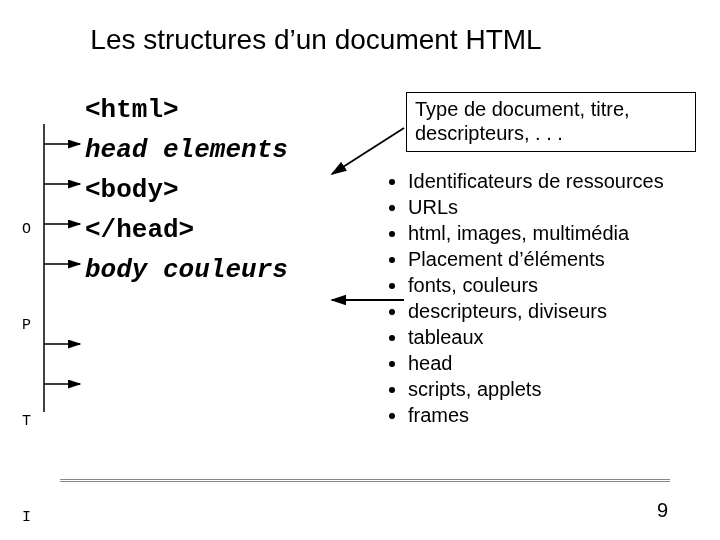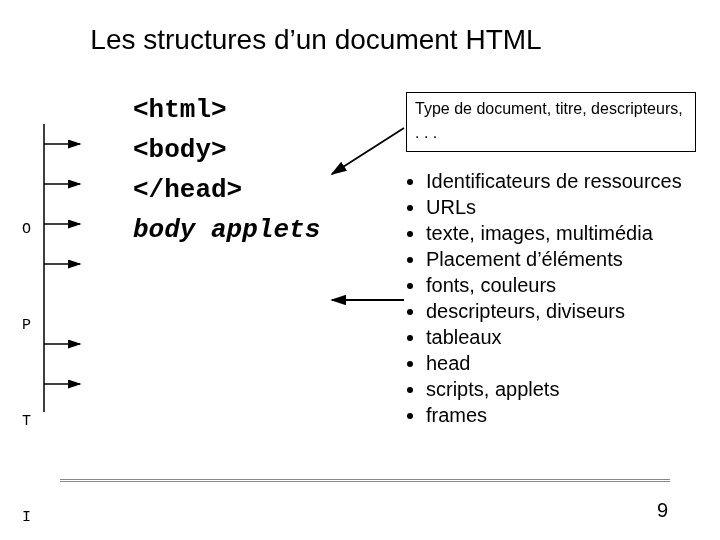--- a/index.html
+++ b/index.html
@@ -35,42 +35,41 @@
   .vertical-label span { display: block; height: 32px; }
   .code-block {
     position: absolute;
     left: 85px;
     top: 90px;
     font-family: "Courier New", monospace;
     font-size: 26px;
     line-height: 40px;
     color: #000;
     font-weight: bold;
-    margin-left: 48px;
   }
   .code-block .italic { font-style: italic; }
   .annotation-box {
     position: absolute;
     right: 24px;
     top: 92px;
     width: 290px;
     border: 1.5px solid #000;
     padding: 4px 8px 6px 8px;
-    font-size: 16px;
+    font-size: 20px;
     line-height: 24px;
   }
   .bullets {
     position: absolute;
     right: 10px;
     top: 168px;
     width: 302px;
     font-size: 20px;
     line-height: 26px;
   }
-  .bullets li { list-style: disc; margin-left: 18px; padding-left: 0; }
+  .bullets li { list-style: disc; padding-left: 0; }
   .page-num {
     position: absolute;
     right: 52px;
     bottom: 18px;
     font-size: 20px;
   }
   .hr {
     position: absolute;
     left: 60px;
     right: 50px;
@@ -98,33 +97,34 @@
   <span>T</span>
   <span>I</span>
   
   
   
   
 </div>
 
 <div class="code-block">
   <div>&lt;html&gt;</div>
+  <div class="italic">head elements</div>
   <div>&lt;body&gt;</div>
   <div>&lt;/head&gt;</div>
-  <div class="italic">body applets</div>
+  <div class="italic">body couleurs</div>
 </div>
 
 <div class="annotation-box">
   <span>Type de document, titre, descripteurs, . . .</span>
 </div>
 
 <ul class="bullets">
   <li>Identificateurs de ressources</li>
   <li> URLs</li>
-  <li>texte, images, multimédia</li>
+  <li>html, images, multimédia</li>
   <li>Placement d’éléments</li>
   <li>fonts, couleurs</li>
   <li>descripteurs, diviseurs</li>
   <li>tableaux</li>
   <li>head</li>
   <li>scripts, applets</li>
   <li>frames</li>
 </ul>
 
 <svg class="arrows">

